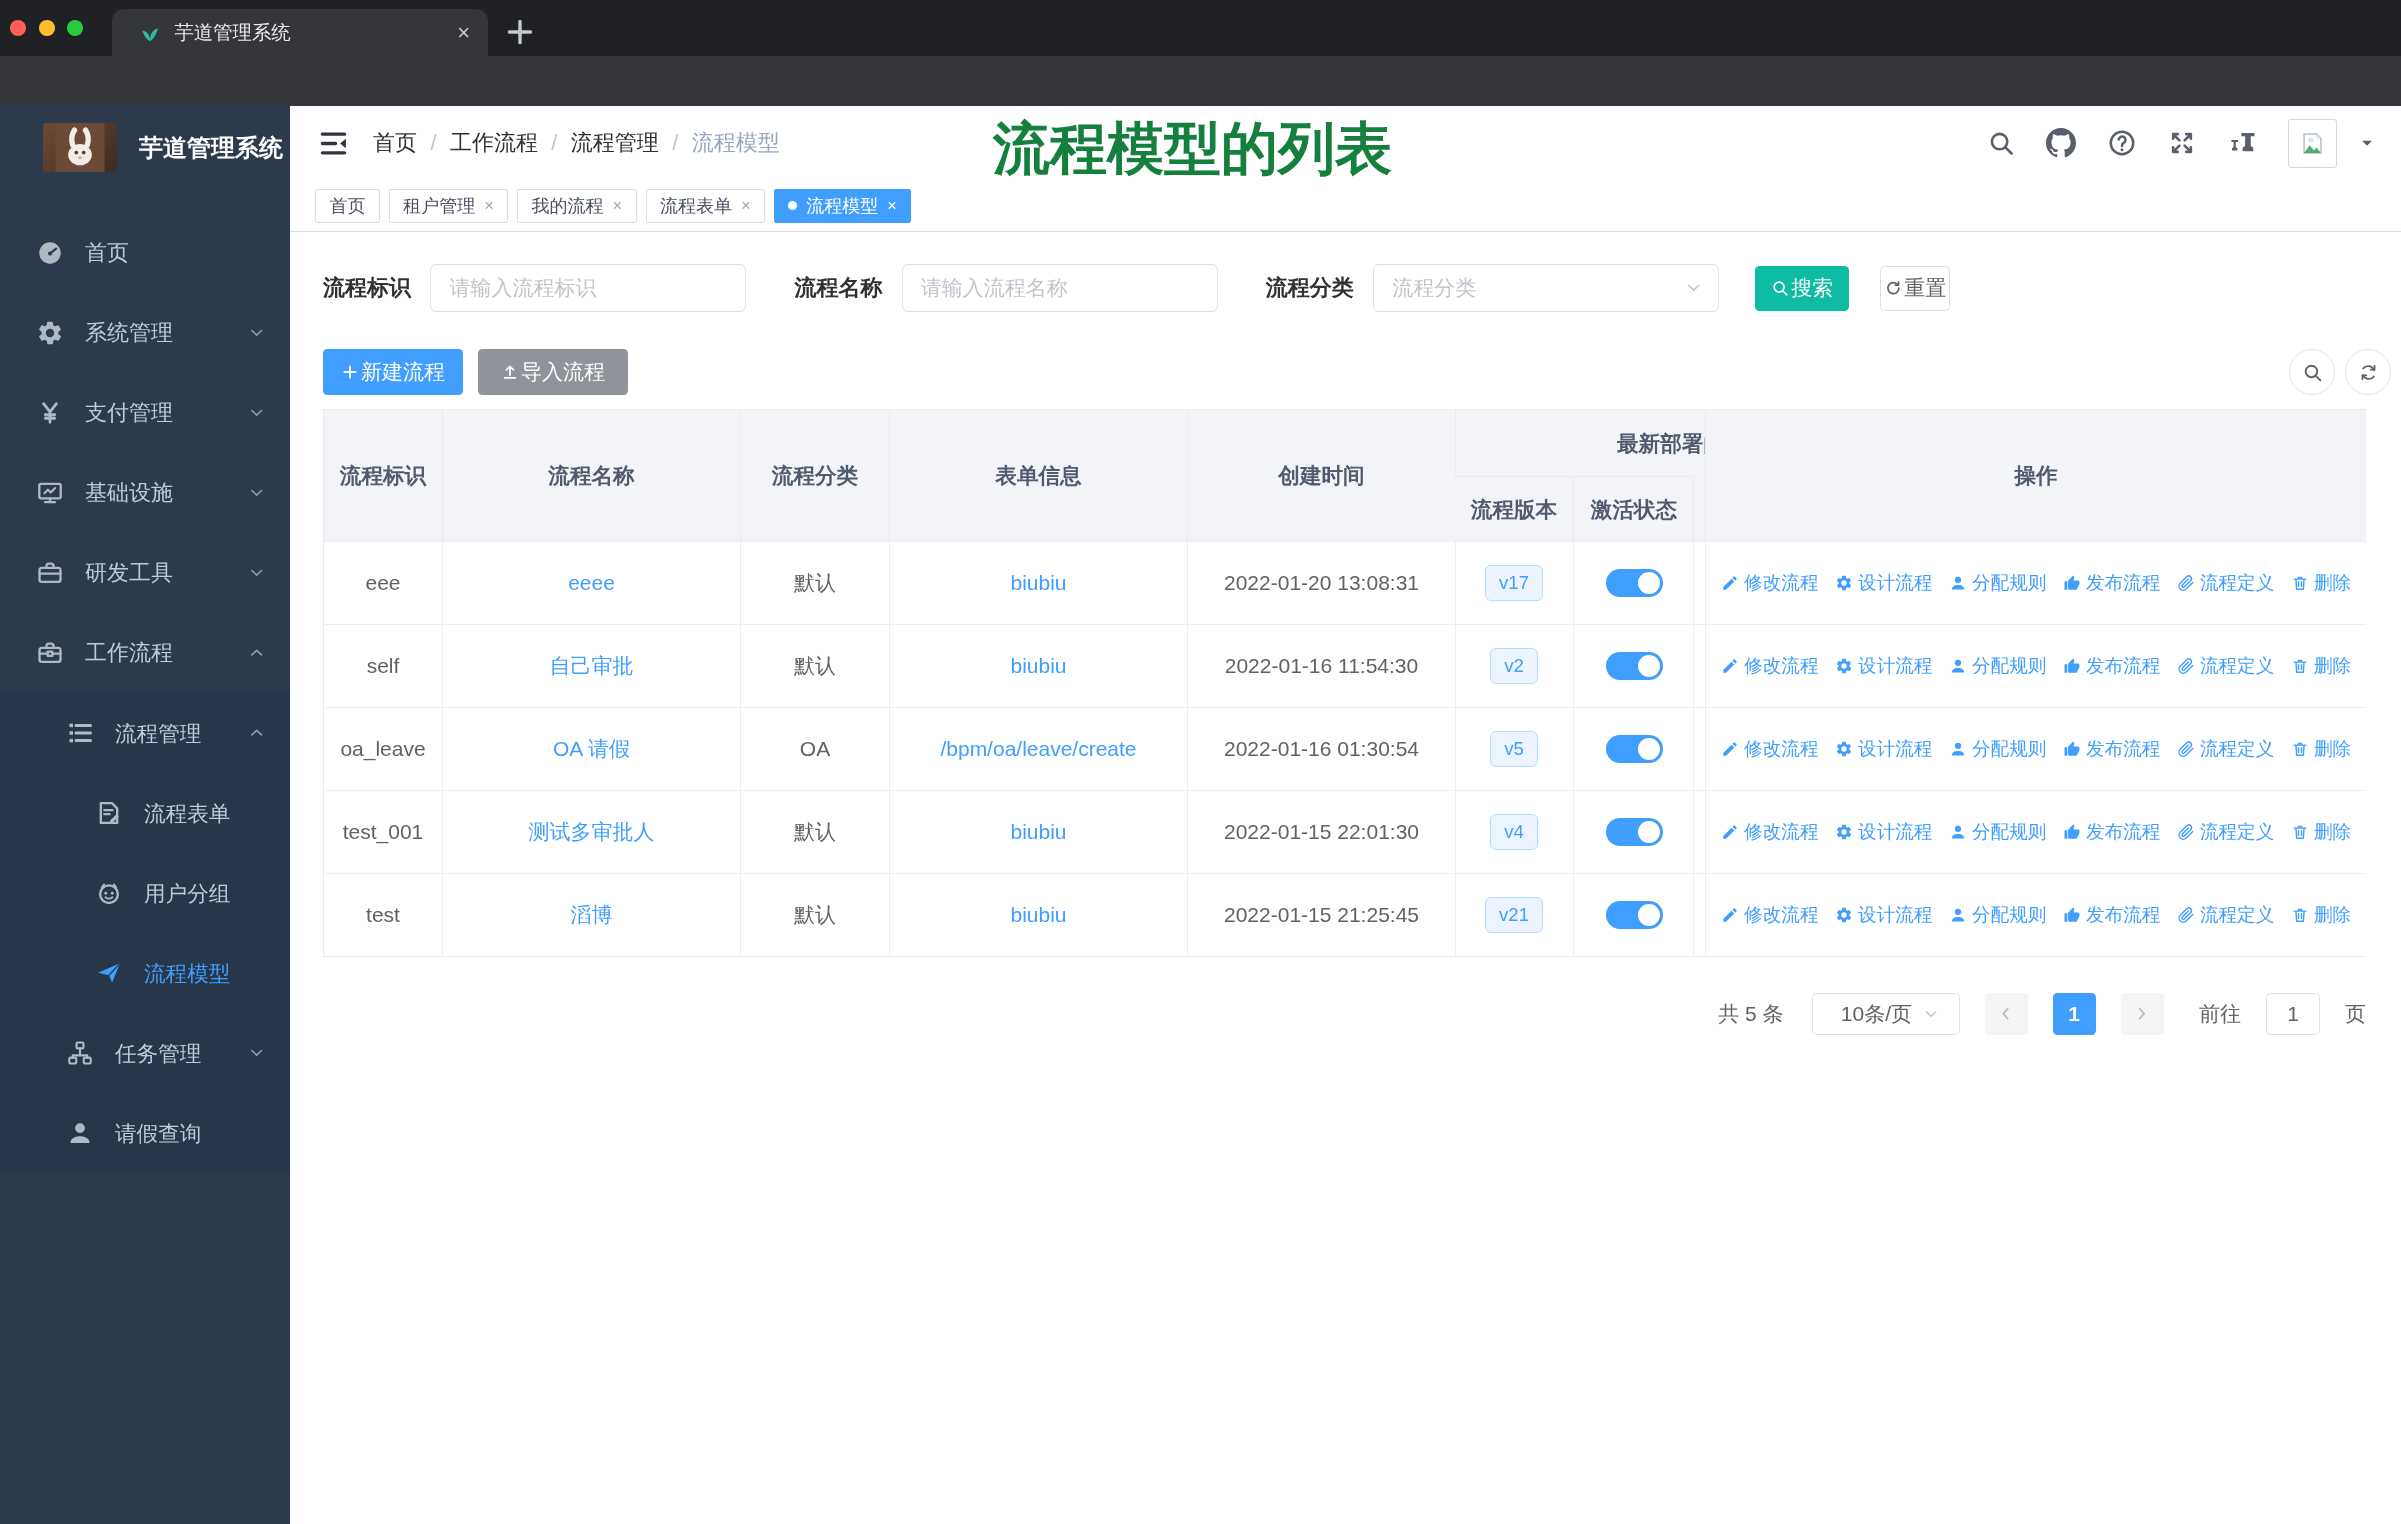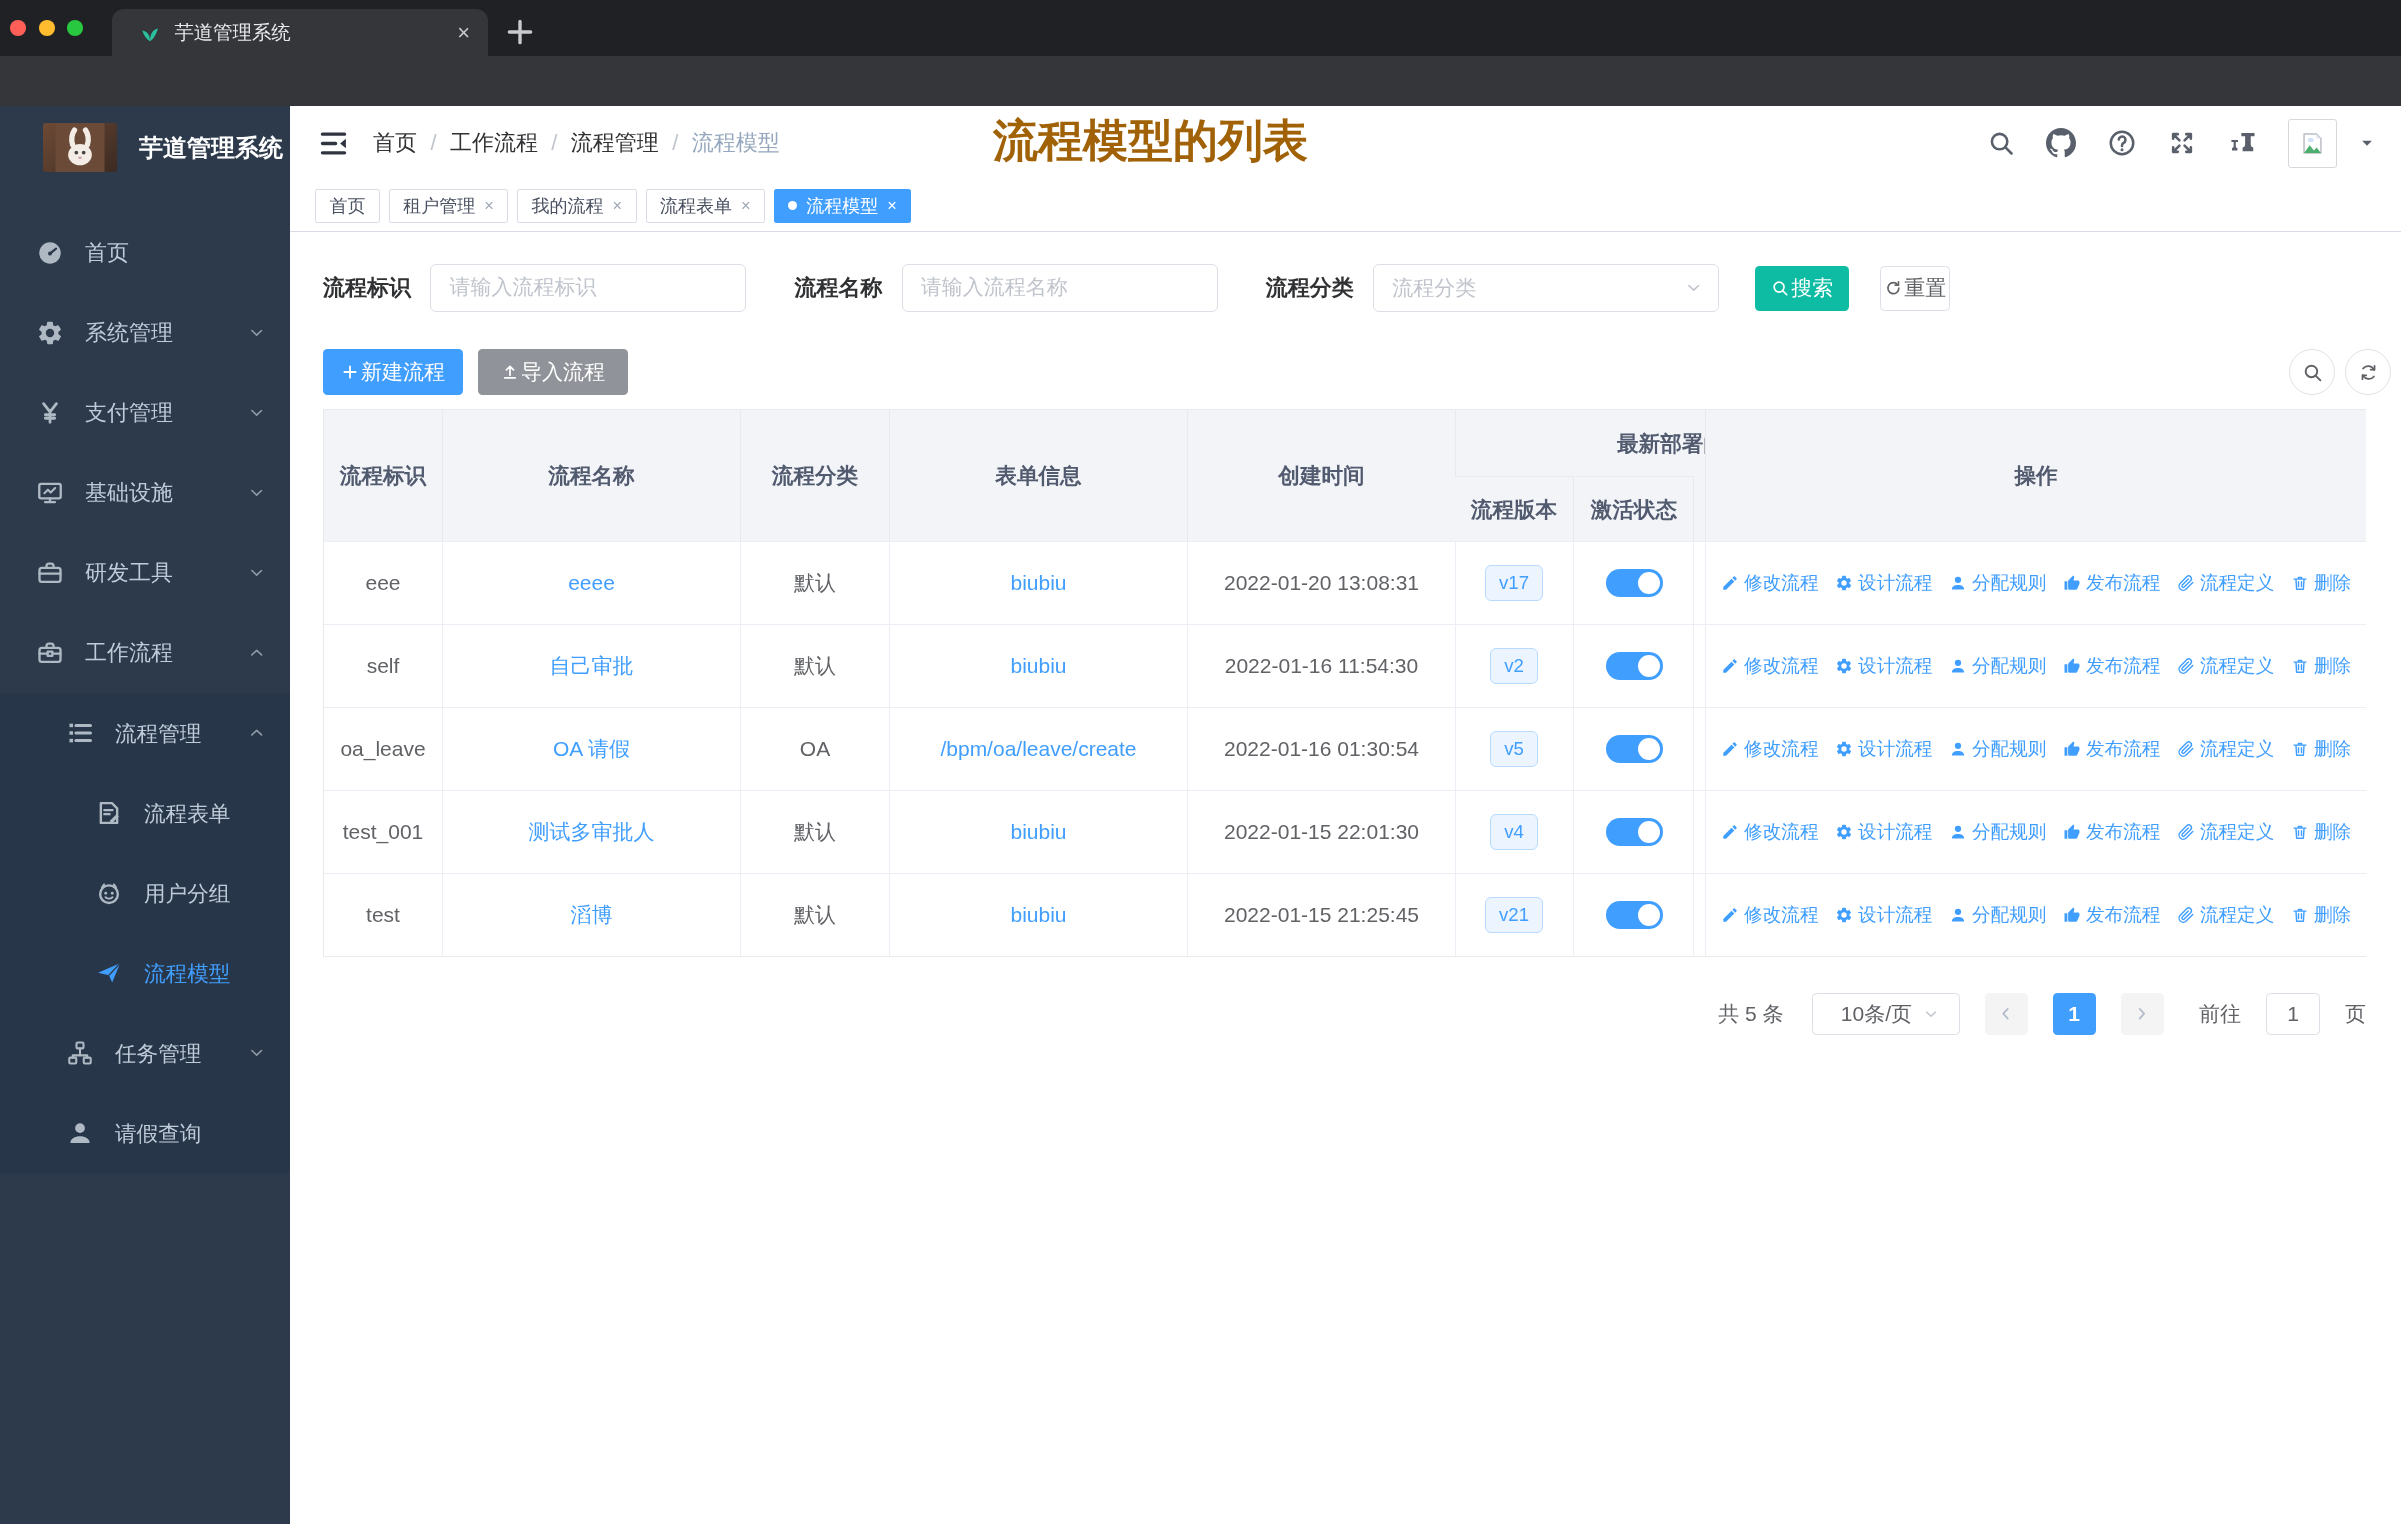--- a/index.html
+++ b/index.html
@@ -51,37 +51,37 @@
   .menu-item.active { color:#409eff; }
   .menu-item.active .mi-icon { color:#409eff; }
 
   
   .main { position:absolute; left:290px; top:106px; width:2111px; height:1418px; background:#fff; }
   .navbar { position:relative; height:74px; }
   .fold { position:absolute; left:27px; top:21px; width:33px; height:33px; color:#2f3440; }
   .breadcrumb { position:absolute; left:83px; top:0; height:74px; display:flex; align-items:center; font-size:22px; }
   .bc-item { color:#303133; } .bc-item.last { color:#97a8be; }
   .bc-sep { color:#c0c4cc; margin:0 13.4px; }
-  .annotation { position:absolute; left:703px; top:4.5px; font-size:45px; font-weight:bold; color:#a16207; white-space:nowrap; }
+  .annotation { position:absolute; left:703px; top:4.5px; font-size:57px; font-weight:bold; color:#15803d; white-space:nowrap; }
   .nav-right { position:absolute; right:25px; top:0; height:74px; display:flex; align-items:center; gap:31px; color:#595f6b; }
   .avatar-box { width:49px; height:49px; border:0.7px solid #d5d8dd; border-radius:3px; background:#fff;
                 display:flex; align-items:center; justify-content:center; }
   .tagsbar { height:52px; border-bottom:0.7px solid #d8dce5; display:flex; align-items:center; padding-left:25px; gap:9px; }
   .tag { height:34px; display:flex; align-items:center; padding:0 13.4px; border:0.7px solid #d8dce5; border-radius:2.2px;
          background:#fff; color:#495060; font-size:18px; cursor:pointer; }
   .tag .dot { width:9px; height:9px; border-radius:50%; background:#fff; margin-right:9px; display:none; }
   .tag .tclose { margin-left:9px; font-size:16.4px; color:#9ea7b4; line-height:1; }
   .tag.active { background:#409eff; border-color:#409eff; color:#fff; }
   .tag.active .dot { display:block; }
   .tag.active .tclose { color:#fff; }
 
   .filters { position:absolute; left:33px; top:158px; display:flex; align-items:center; }
   .f-label { font-size:22px; font-weight:bold; color:#303133; margin-right:19.4px; white-space:nowrap; }
   .f-input { width:316px; height:48px; border:0.7px solid #dcdfe6; border-radius:6px; font-size:21px; padding:0 18px;
-             color:#606266; font-family:Liberation Mono, monospace; outline:none; background:#fff; }
+             color:#606266; font-family:Liberation Sans, sans-serif; outline:none; background:#fff; }
   .f-input::placeholder { color:#c0c4cc; }
   .f-gap { width:48px; }
   .f-select { width:346px; height:48px; border:0.7px solid #dcdfe6; border-radius:6px; position:relative;
               display:flex; align-items:center; padding:0 18px; background:#fff; cursor:pointer; }
   .f-select .ph { color:#c0c4cc; font-size:21px; }
   .f-select .chev { position:absolute; right:15px; color:#c0c4cc; }
   .btn { display:flex; align-items:center; justify-content:center; gap:2px; border-radius:4.5px; font-size:21px;
          cursor:pointer; border:none; font-family:inherit; }
   .btn-search { margin-left:36px; width:94px; height:45px; background:#0dbca3; color:#fff; }
   .btn-reset { margin-left:31px; width:70px; height:45px; background:#fff; border:0.7px solid #dcdfe6; color:#606266; }

